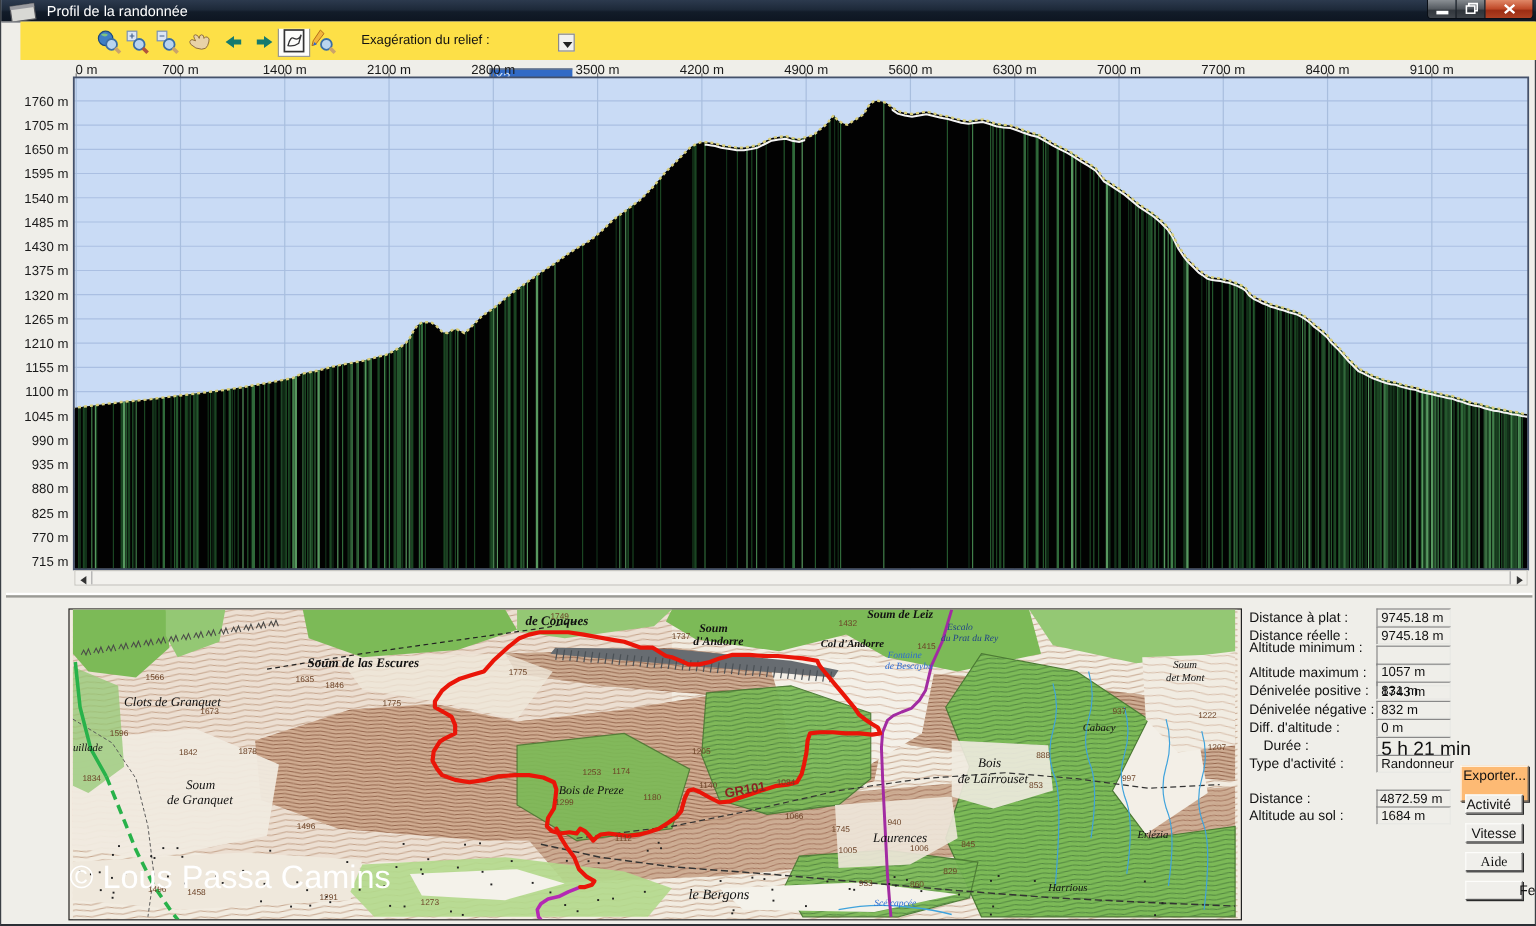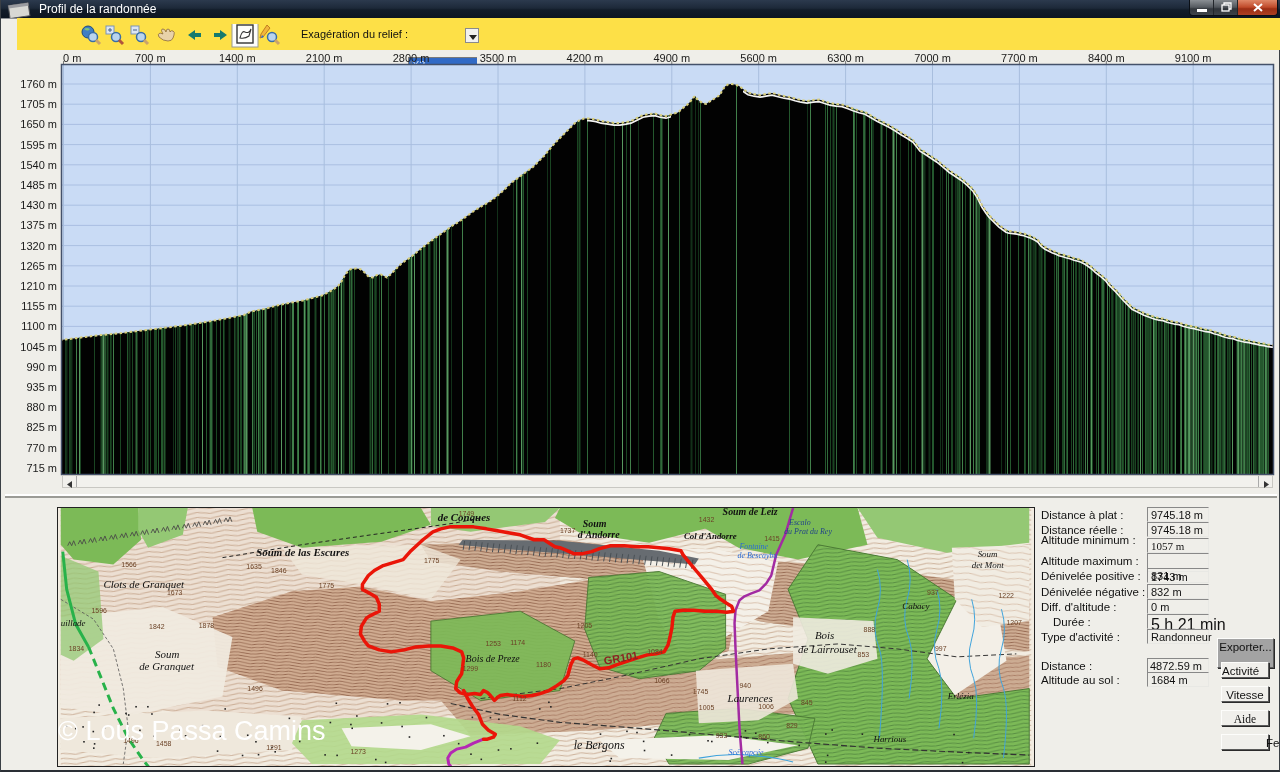--- a/index.html
+++ b/index.html
@@ -830,34 +830,34 @@
 <text x="503" y="25" font-size="7" fill="#6b4226" font-style="normal" font-weight="normal" font-family="Liberation Sans, sans-serif">1737</text>
 <text x="637" y="187" font-size="7" fill="#6b4226" font-style="normal" font-weight="normal" font-family="Liberation Sans, sans-serif">1745</text>
 <text x="684" y="181" font-size="7" fill="#6b4226" font-style="normal" font-weight="normal" font-family="Liberation Sans, sans-serif">940</text>
 </svg>
 <div style="position:absolute;left:57px;top:716px;font-size:27px;color:#ffffff;font-family:'Liberation Sans',sans-serif;">© Lous Passa Camins</div>
 <div style="position:absolute;left:1040px;top:509px;font-size:11.5px;color:#111;">Distance à plat :</div>
 <div style="position:absolute;left:1146px;top:507px;width:62px;height:15px;border:1px solid #888;border-right-color:#e8e8e4;border-bottom-color:#e8e8e4;font-size:11px;color:#111;padding:1px 0 0 3px;white-space:nowrap;">9745.18 m</div>
 <div style="position:absolute;left:1040px;top:524.3px;font-size:11.5px;color:#111;">Distance réelle :</div>
 <div style="position:absolute;left:1146px;top:522.3px;width:62px;height:15px;border:1px solid #888;border-right-color:#e8e8e4;border-bottom-color:#e8e8e4;font-size:11px;color:#111;padding:1px 0 0 3px;white-space:nowrap;">9745.18 m</div>
 <div style="position:absolute;left:1040px;top:534px;font-size:11.5px;color:#111;">Altitude minimum :</div>
-<div style="position:absolute;left:1146px;top:537.5999999999999px;width:62px;height:15px;border:1px solid #888;border-right-color:#e8e8e4;border-bottom-color:#e8e8e4;font-size:11px;color:#111;padding:1px 0 0 3px;white-space:nowrap;font-family:Liberation Serif, serif;">1057 m</div>
+<div style="position:absolute;left:1146px;top:537.5999999999999px;width:62px;height:15px;border:1px solid #888;border-right-color:#e8e8e4;border-bottom-color:#e8e8e4;font-size:11px;color:#111;padding:15px 0 0 3px;white-space:nowrap;">1057 m</div>
 <div style="position:absolute;left:1040px;top:554.8999999999999px;font-size:11.5px;color:#111;">Altitude maximum :</div>
 <div style="position:absolute;left:1146px;top:552.8999999999999px;width:62px;height:15px;border:1px solid #888;border-right-color:#e8e8e4;border-bottom-color:#e8e8e4;font-size:11px;color:#111;padding:17px 0 0 3px;white-space:nowrap;">1743 m</div>
 <div style="position:absolute;left:1040px;top:570.1999999999998px;font-size:11.5px;color:#111;">Dénivelée positive :</div>
 <div style="position:absolute;left:1146px;top:568.1999999999998px;width:62px;height:15px;border:1px solid #888;border-right-color:#e8e8e4;border-bottom-color:#e8e8e4;font-size:11px;color:#111;padding:1px 0 4px 3px;white-space:nowrap;">831 m</div>
 <div style="position:absolute;left:1040px;top:585.4999999999998px;font-size:11.5px;color:#111;">Dénivelée négative :</div>
 <div style="position:absolute;left:1146px;top:583.4999999999998px;width:62px;height:15px;border:1px solid #888;border-right-color:#e8e8e4;border-bottom-color:#e8e8e4;font-size:11px;color:#111;padding:1px 0 0 3px;white-space:nowrap;">832 m</div>
 <div style="position:absolute;left:1040px;top:600.7999999999997px;font-size:11.5px;color:#111;">Diff. d'altitude :</div>
 <div style="position:absolute;left:1146px;top:598.7999999999997px;width:62px;height:15px;border:1px solid #888;border-right-color:#e8e8e4;border-bottom-color:#e8e8e4;font-size:11px;color:#111;padding:1px 0 0 3px;white-space:nowrap;">0 m</div>
 <div style="position:absolute;left:1040px;top:616.0999999999997px;font-size:11.5px;color:#111;padding-left:12px;">Durée :</div>
 <div style="position:absolute;left:1146px;top:614.0999999999997px;width:62px;height:15px;border:1px solid #888;border-right-color:#e8e8e4;border-bottom-color:#e8e8e4;font-size:16px;color:#111;padding:1px 0 0 3px;white-space:nowrap;">5 h 21 min</div>
 <div style="position:absolute;left:1040px;top:631.3999999999996px;font-size:11.5px;color:#111;">Type d'activité :</div>
 <div style="position:absolute;left:1146px;top:629.3999999999996px;width:62px;height:15px;border:1px solid #888;border-right-color:#e8e8e4;border-bottom-color:#e8e8e4;font-size:11px;color:#111;padding:1px 0 0 3px;white-space:nowrap;">Randonneur</div>
 <div style="position:absolute;left:1040px;top:660px;font-size:11.5px;color:#111;">Distance :</div>
 <div style="position:absolute;left:1146px;top:658px;width:62px;height:15px;border:1px solid #888;border-right-color:#e8e8e4;border-bottom-color:#e8e8e4;font-size:11px;color:#111;padding:1px 0 0 2px;white-space:nowrap;">4872.59 m</div>
 <div style="position:absolute;left:1040px;top:674px;font-size:11.5px;color:#111;">Altitude au sol :</div>
 <div style="position:absolute;left:1146px;top:672px;width:62px;height:15px;border:1px solid #888;border-right-color:#e8e8e4;border-bottom-color:#e8e8e4;font-size:11px;color:#111;padding:1px 0 0 3px;white-space:nowrap;">1684 m</div>
-<div style="position:absolute;background:#a3a3a3;border:1px solid;border-color:#fdfdfb #5a5a5a #5a5a5a #fdfdfb;box-shadow:1px 1px 0 #2a2a2a;font-size:11.5px;color:#111;text-align:center;font-family:'Liberation Sans',sans-serif;left:1216px;top:638px;width:57px;height:30px;line-height:16px;">Exporter...</div>
+<div style="position:absolute;background:#fdba74;border:1px solid;border-color:#fdfdfb #5a5a5a #5a5a5a #fdfdfb;box-shadow:1px 1px 0 #2a2a2a;font-size:11.5px;color:#111;text-align:center;font-family:'Liberation Sans',sans-serif;left:1216px;top:638px;width:57px;height:30px;line-height:16px;">Exporter...</div>
 <div style="position:absolute;background:#f0efeb;border:1px solid;border-color:#fdfdfb #5a5a5a #5a5a5a #fdfdfb;box-shadow:1px 1px 0 #2a2a2a;font-size:11.5px;color:#111;text-align:left;font-family:'Liberation Sans',sans-serif;left:1220px;top:662px;width:48px;height:16px;line-height:16px;">Activité</div>
 <div style="position:absolute;background:#f0efeb;border:1px solid;border-color:#fdfdfb #5a5a5a #5a5a5a #fdfdfb;box-shadow:1px 1px 0 #2a2a2a;font-size:11.5px;color:#111;text-align:center;font-family:'Liberation Sans',sans-serif;left:1220px;top:686px;width:48px;height:16px;line-height:16px;">Vitesse</div>
 <div style="position:absolute;background:#f0efeb;border:1px solid;border-color:#fdfdfb #5a5a5a #5a5a5a #fdfdfb;box-shadow:1px 1px 0 #2a2a2a;font-size:11.5px;color:#111;text-align:center;font-family:Liberation Serif, serif;left:1220px;top:710px;width:48px;height:16px;line-height:16px;">Aide</div>
 <div style="position:absolute;background:#f0efeb;border:1px solid;border-color:#fdfdfb #5a5a5a #5a5a5a #fdfdfb;box-shadow:1px 1px 0 #2a2a2a;font-size:11.5px;color:#111;text-align:center;font-family:'Liberation Sans',sans-serif;left:1220px;top:734px;width:48px;height:16px;line-height:16px;padding-left:44px;">Fermer</div>
 </div>
 </body></html>

